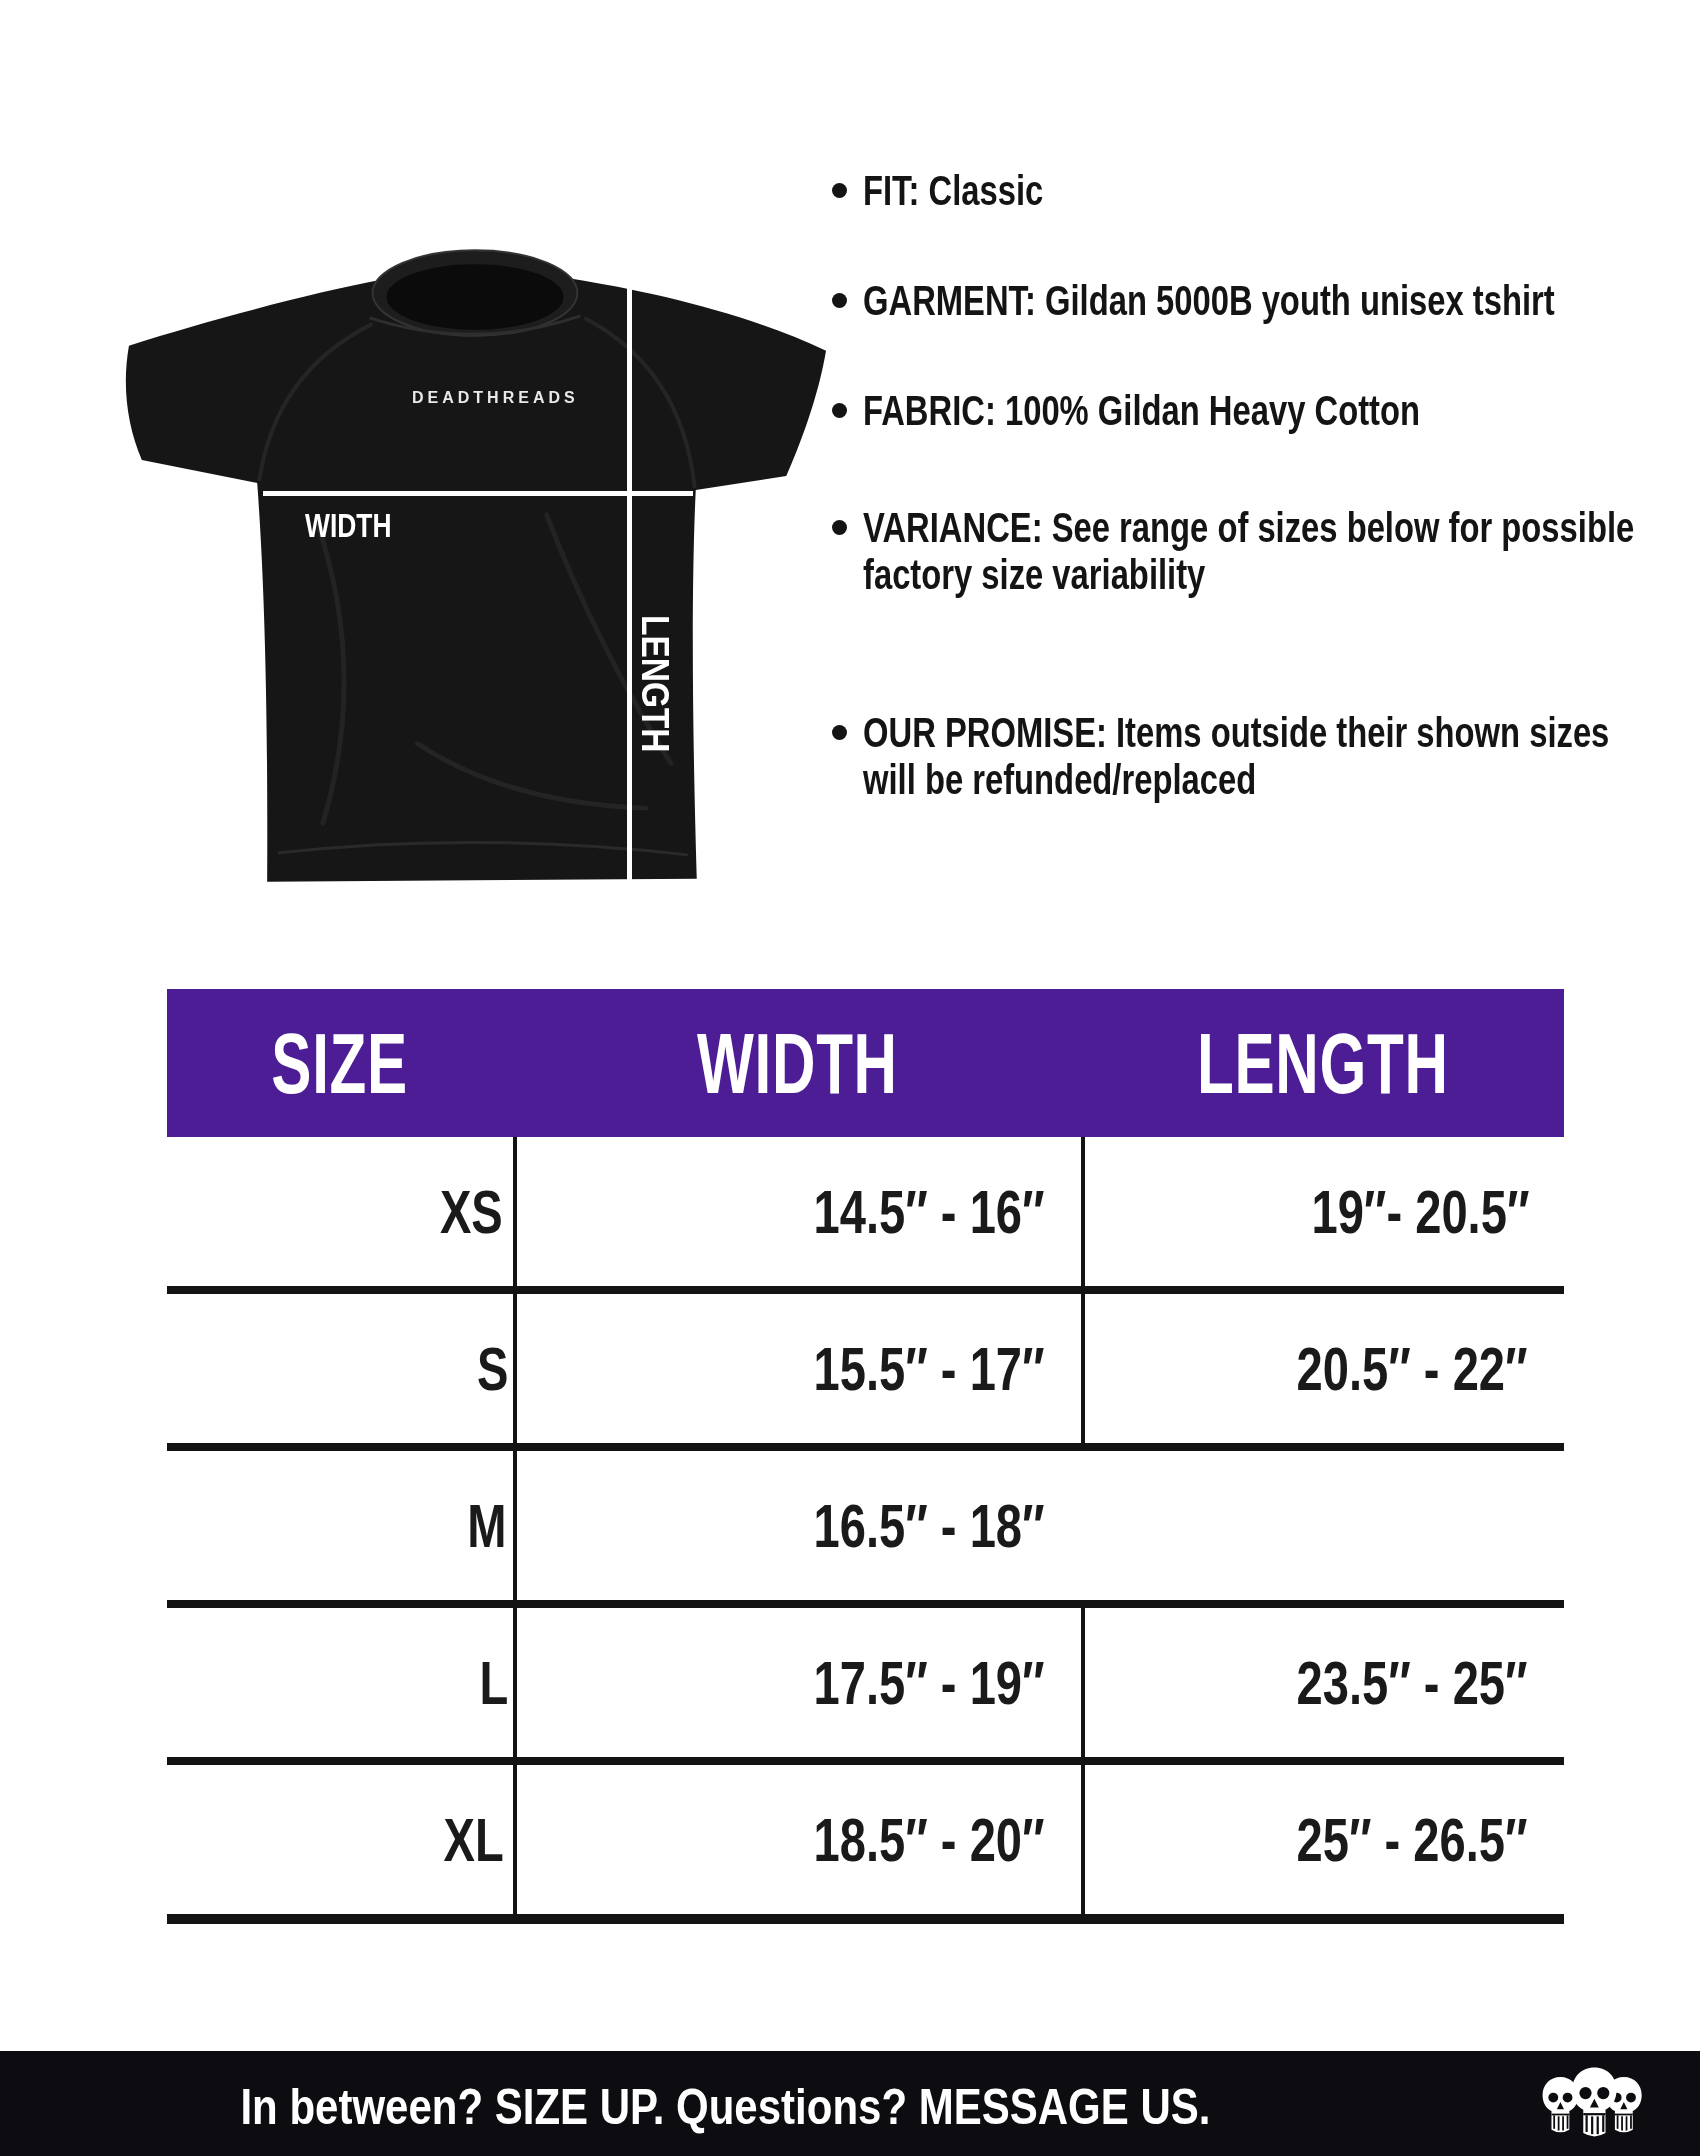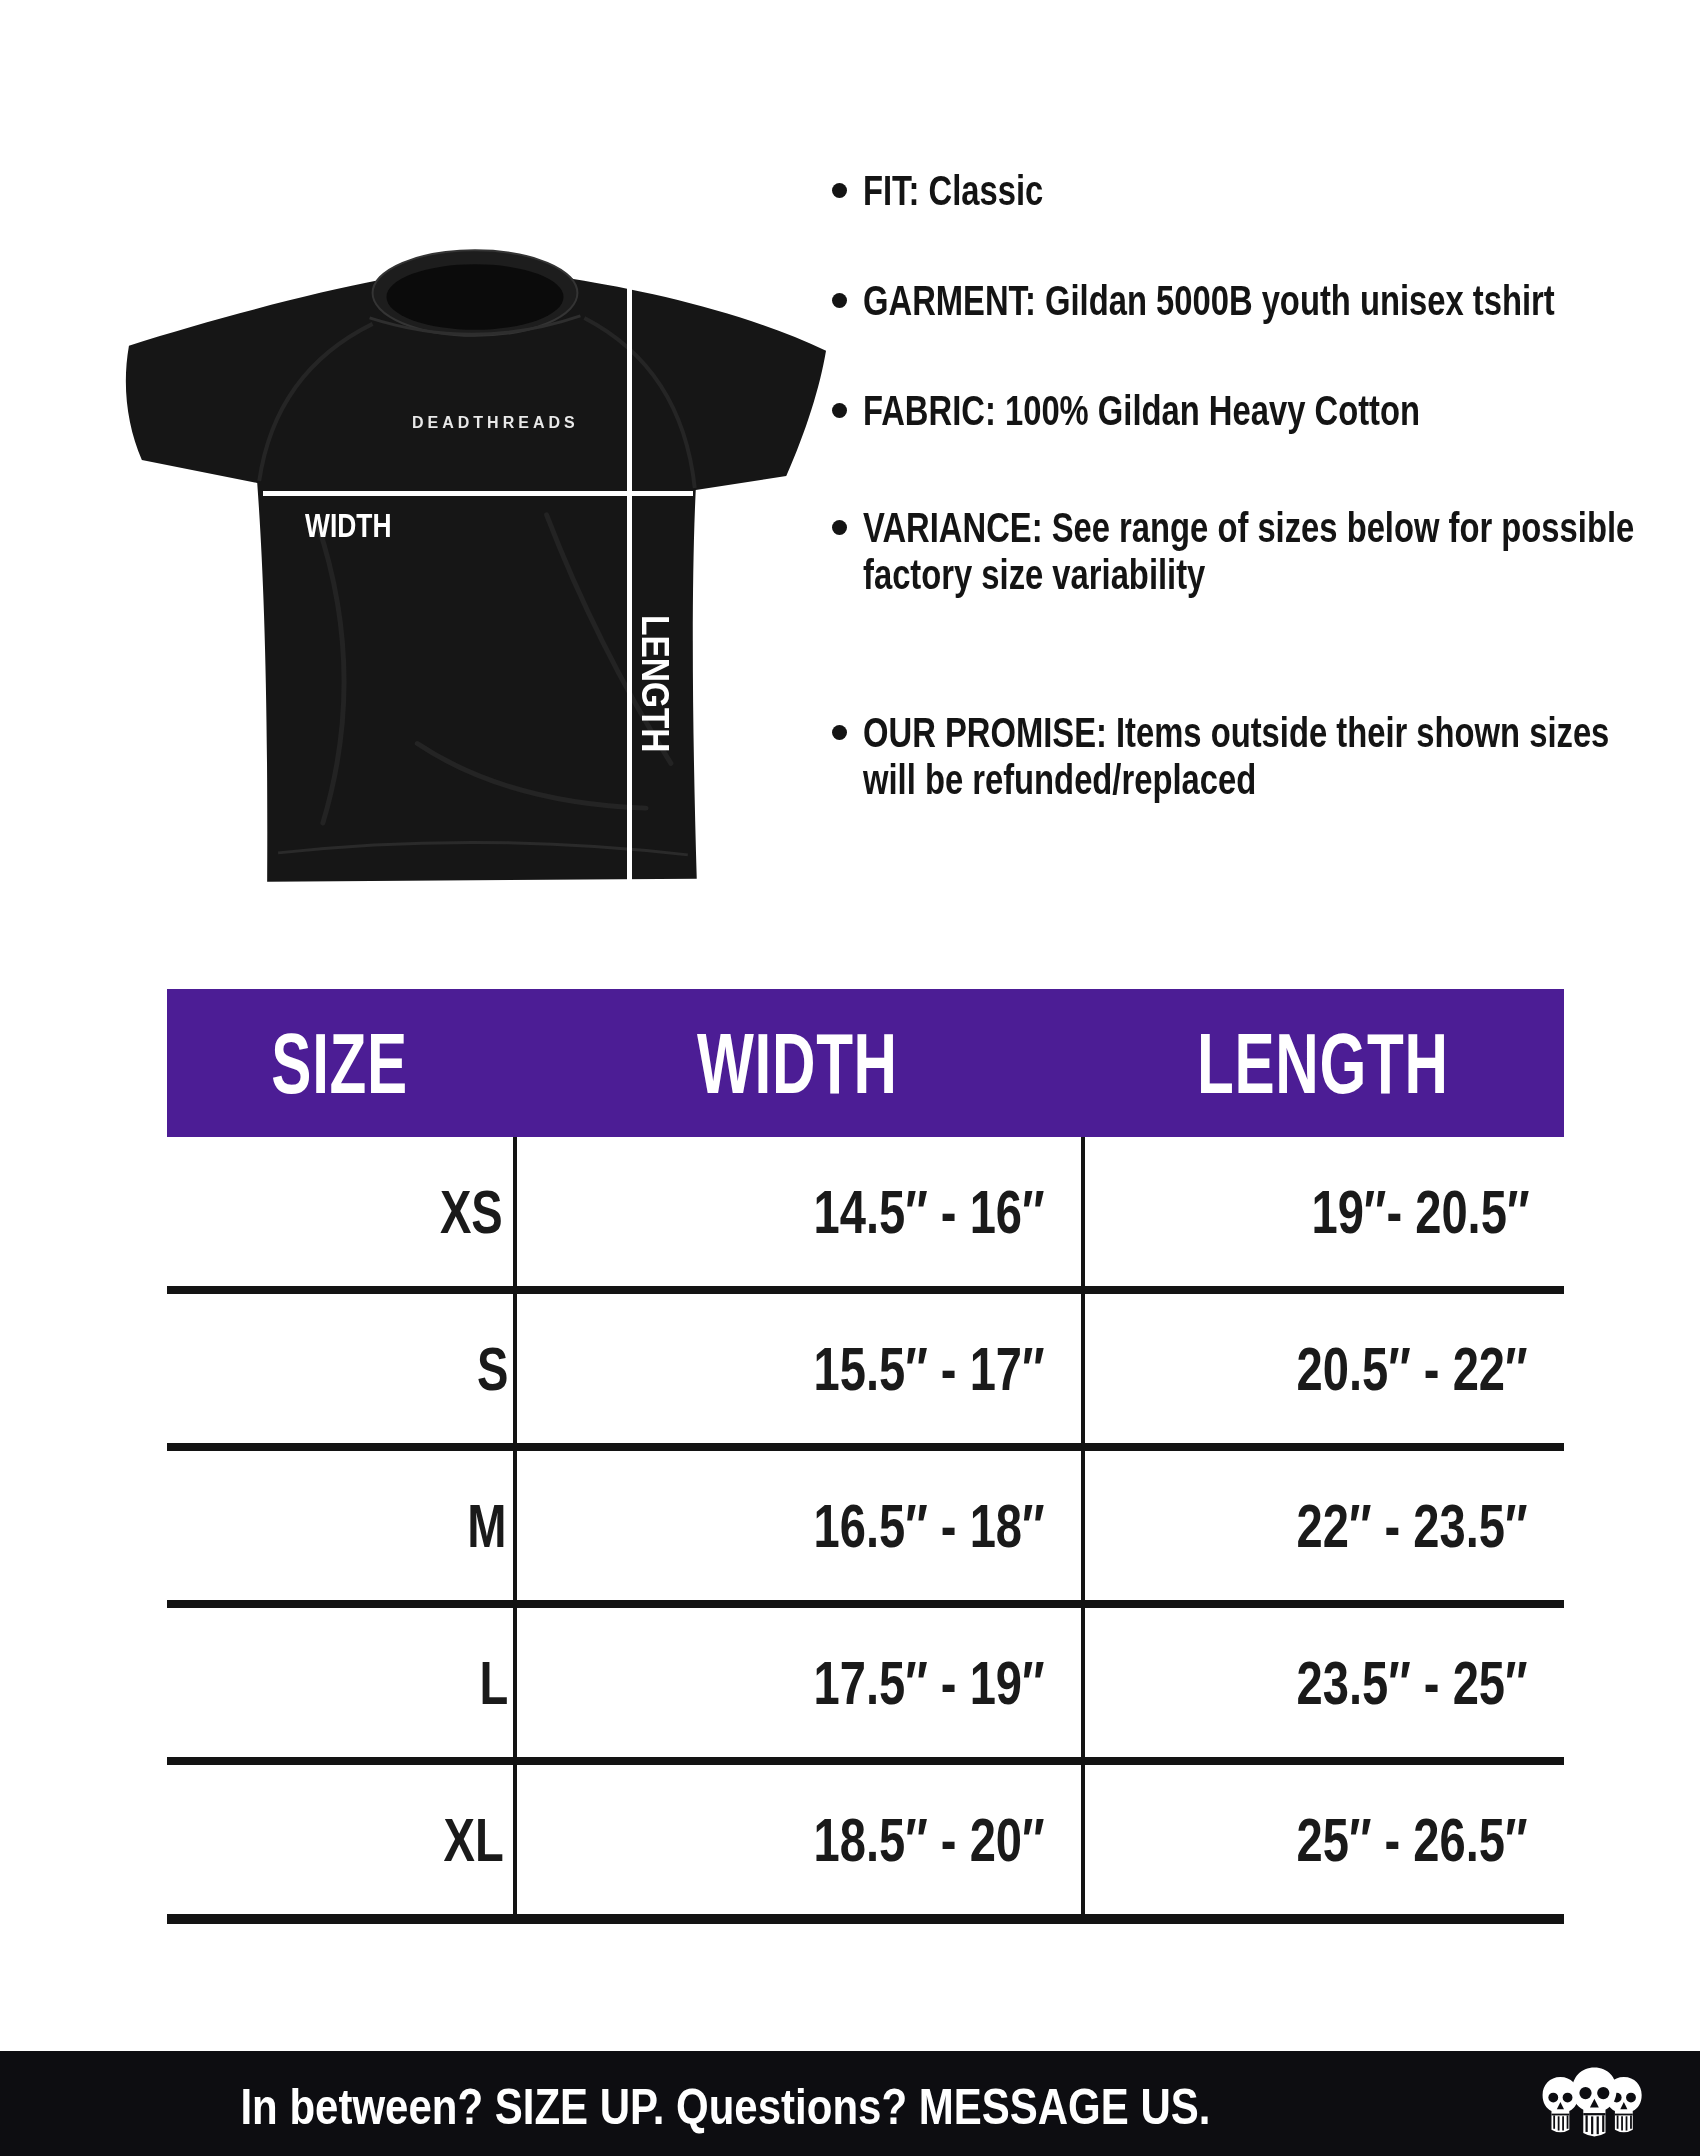--- a/index.html
+++ b/index.html
@@ -9,21 +9,21 @@
     height: 2156px;
     background: #ffffff;
     overflow: hidden;
     font-family: "Liberation Sans", "DejaVu Sans", sans-serif;
   }
 
   
   .shirt { position: absolute; left: 119px; top: 246px; width: 710px; height: 639px; }
   .shirt svg { position: absolute; left: 0; top: 0; }
   .brand-print {
-    position: absolute; left: 293px; top: 168px; width: 135px;
+    position: absolute; left: 293px; top: 143px; width: 135px;
     text-align: center; color: #e9e9e9; font-size: 16px; font-weight: 600;
     letter-spacing: 4px; white-space: nowrap;
   }
   .measure-h { position: absolute; left: 144px; top: 245px; width: 430px; height: 5px; background: #ffffff; }
   .measure-v { position: absolute; left: 508px; top: 30px; width: 5px; height: 607px; background: #ffffff; }
   .width-label {
     position: absolute; left: 186px; top: 261px; color: #ffffff;
     font-size: 33px; font-weight: bold; transform: scaleX(0.8);
     transform-origin: left top; white-space: nowrap;
   }
@@ -178,23 +178,20 @@
           <span>20.5″ - 22″</span>
         </div>
     </div>
     <div class="t-row">
       <div class="t-cell">
           <span>M</span>
         </div>
       <div class="t-cell">
           <span>16.5″ - 18″</span>
         </div>
-      <div class="t-cell">
-          <span>22″ - 23.5″</span>
-        </div>
     </div>
     <div class="t-row">
       <div class="t-cell">
           <span>L</span>
         </div>
       <div class="t-cell">
           <span>17.5″ - 19″</span>
         </div>
       <div class="t-cell">
           <span>23.5″ - 25″</span>

